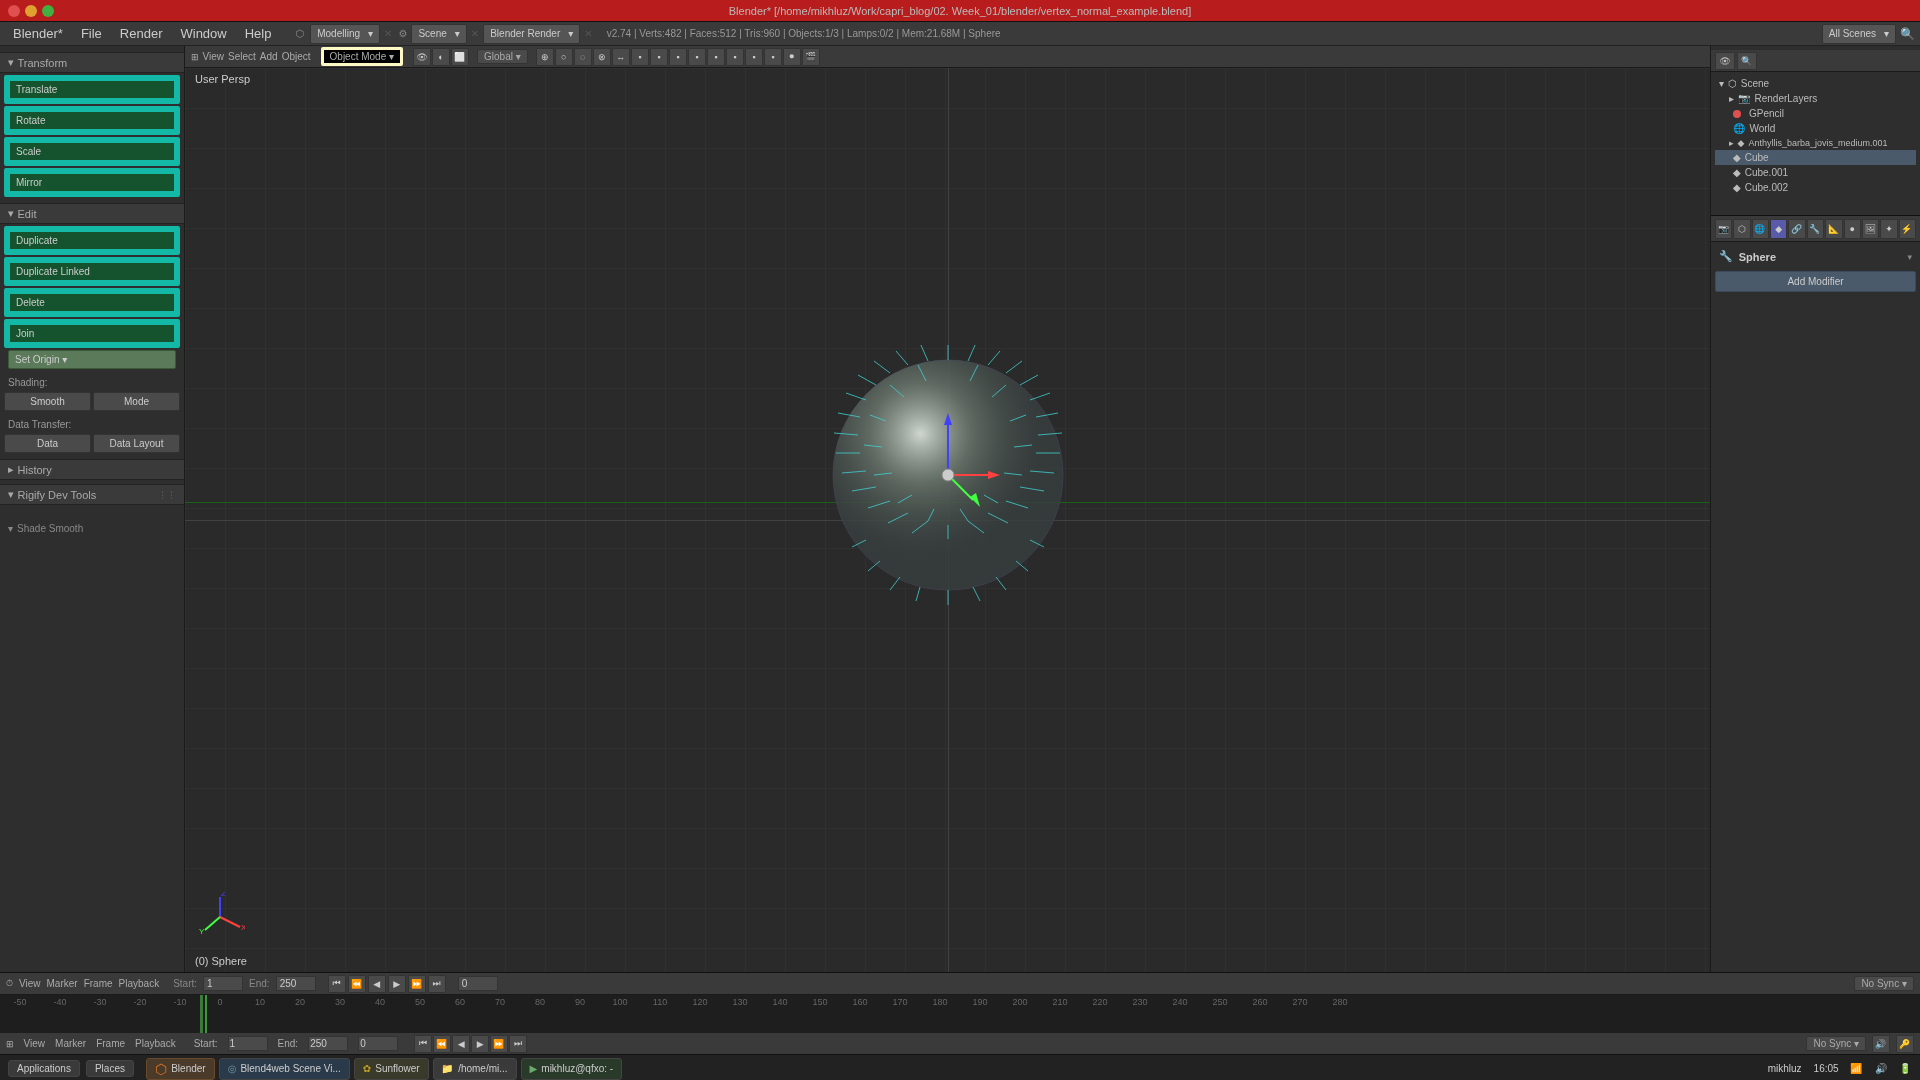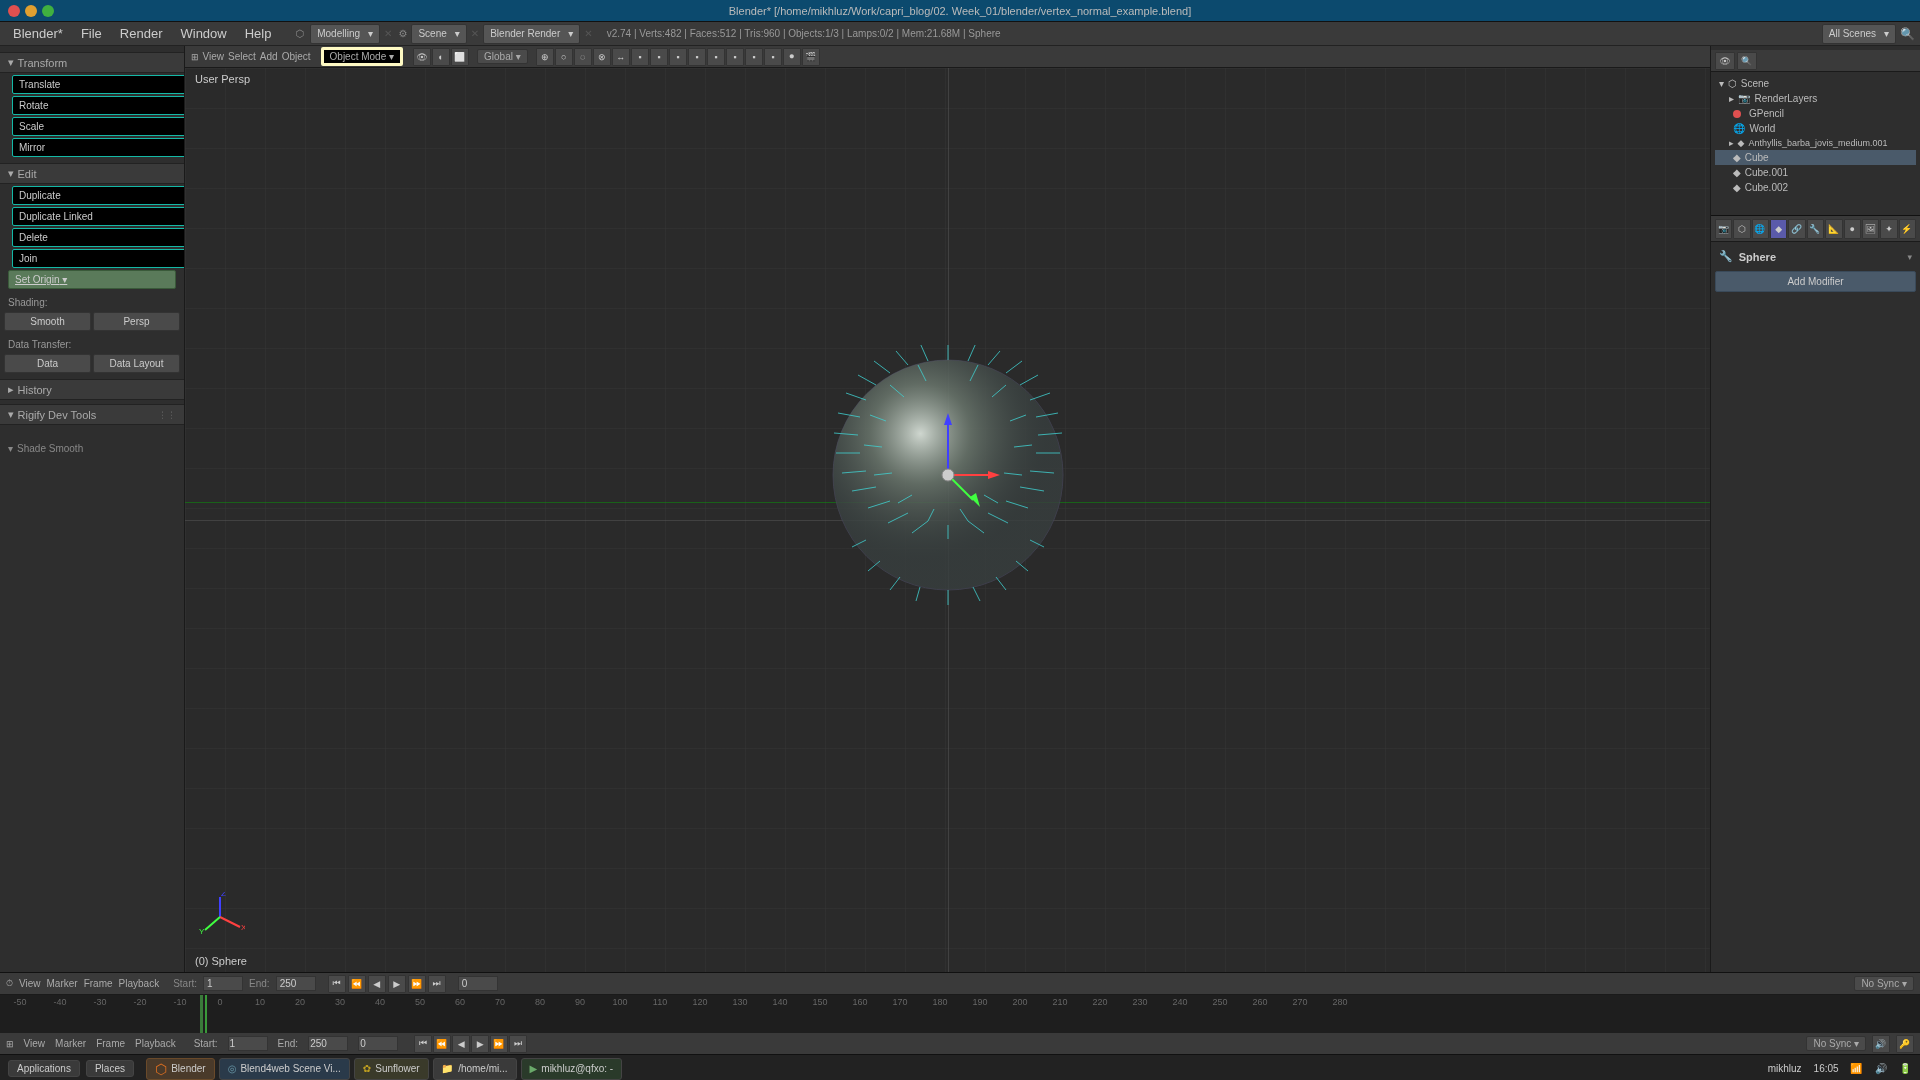--- a/index.html
+++ b/index.html
@@ -9,21 +9,21 @@
       background: #1a1a1a;
       font-family: 'Arial', sans-serif;
       font-size: 11px;
       color: #ccc;
       overflow: hidden;
     }
 
     
     #title-bar {
       height: 22px;
-      background: #0c4a6e;
+      background: #b91c1c;
       display: flex;
       align-items: center;
       padding: 0 8px;
       border-bottom: 1px solid #111;
       position: relative;
     }
     #window-controls {
       display: flex;
       gap: 5px;
       margin-right: 10px;
@@ -108,24 +108,24 @@
       display: flex;
       align-items: center;
       gap: 4px;
       cursor: pointer;
       border-top: 1px solid #222;
       border-bottom: 1px solid #222;
     }
     .panel-btn {
       display: block;
       width: calc(100% - 8px);
-      margin: 2px 12px;
+      margin: 2px 4px;
       padding: 3px 6px;
-      background: #000000;
-      border: 1px solid #14b8a6;
+      background: #14532d;
+      border: 6px solid #14b8a6;
       color: #ccc;
       font-size: 10px;
       text-align: left;
       cursor: pointer;
       border-radius: 2px;
     }
     .panel-btn-row {
       display: flex;
       gap: 2px;
       margin: 2px 4px;
@@ -535,32 +535,32 @@
 
     <div class="panel-section">
       <div class="panel-section-header">
         <span>▾</span>
         <span>Edit</span>
       </div>
       <button class="panel-btn">Duplicate</button>
       <button class="panel-btn">Duplicate Linked</button>
       <button class="panel-btn">Delete</button>
       <button class="panel-btn">Join</button>
-      <div style="margin: 2px 4px; text-decoration: underline;">
+      <div style="margin: 2px 4px;">
         <div class="panel-dropdown">
           <span>Set Origin</span> ▾
         </div>
       </div>
     </div>
 
     <div class="panel-section">
       <div class="panel-label">Shading:</div>
       <div class="panel-btn-row">
         <button class="panel-btn-half">Smooth</button>
-        <button class="panel-btn-half">Persp</button>
+        <button class="panel-btn-half">Mode</button>
       </div>
     </div>
 
     <div class="panel-section">
       <div class="panel-label">Data Transfer:</div>
       <div class="panel-btn-row">
         <button class="panel-btn-half">Data</button>
         <button class="panel-btn-half">Data Layout</button>
       </div>
     </div>

